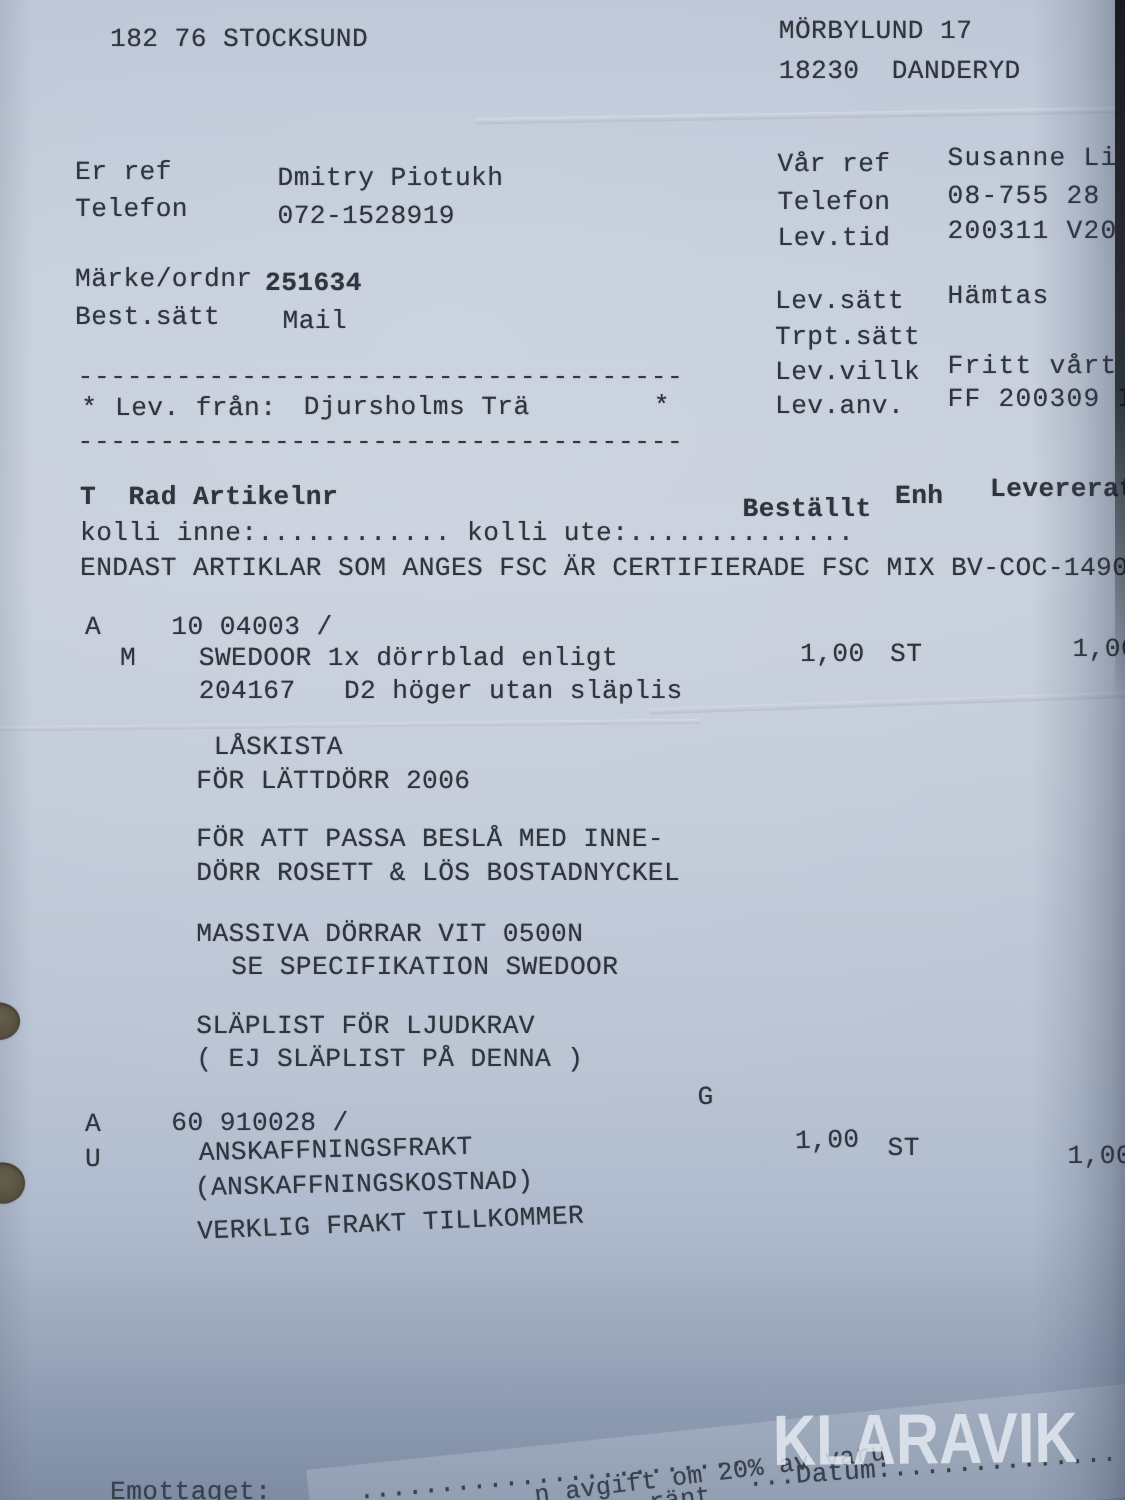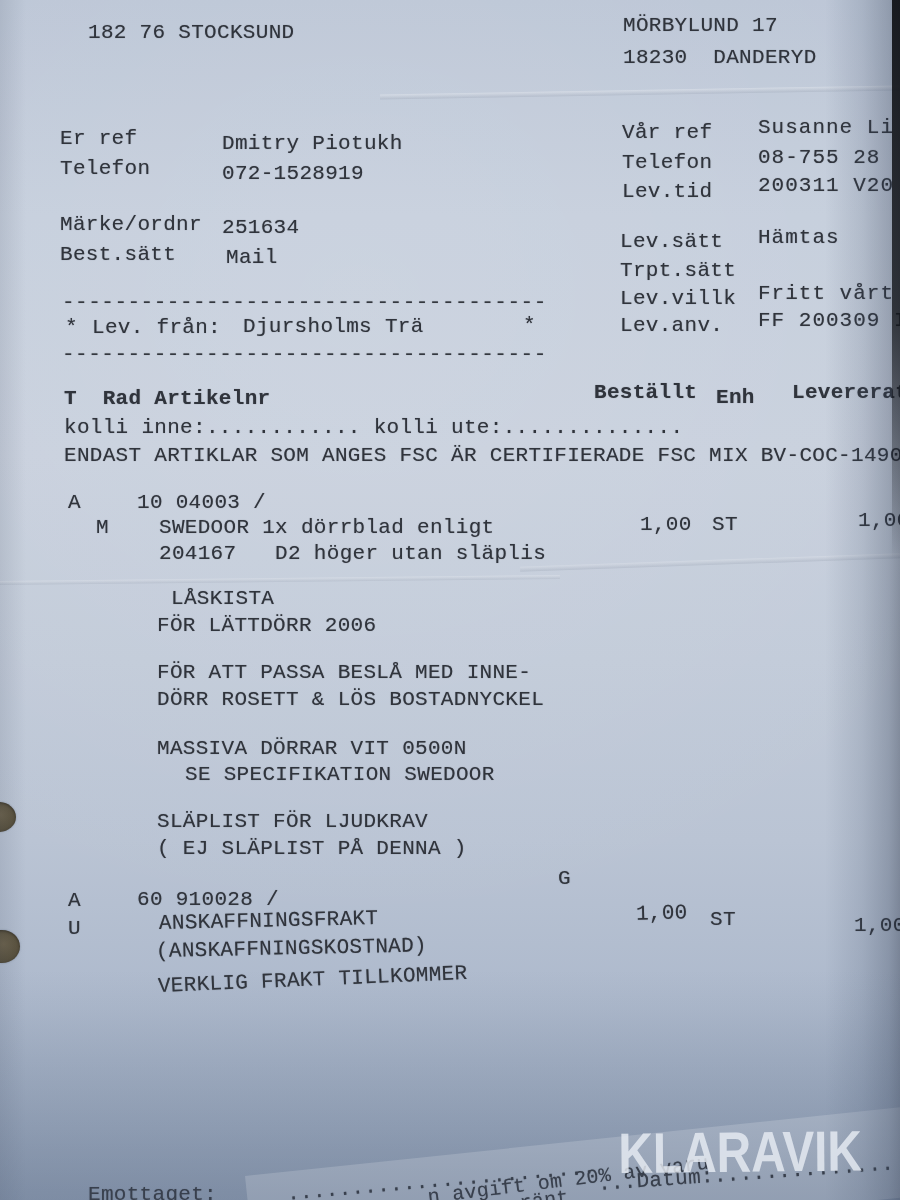--- a/index.html
+++ b/index.html
@@ -17,32 +17,32 @@
   .dash{letter-spacing:.5px;color:#34383f;}
 
   
   .p-sender{left:60px;top:22px;margin-left:28px;}
   .p-rec1{left:623px;top:15px;}  .p-rec2{left:623px;top:47px;}
   .p-erref-l{left:60px;top:128px;} .p-erref-v{left:222px;top:133px;}
   .p-telL-l{left:60px;top:158px;}  .p-telL-v{left:222px;top:163px;}
   .p-varref-l{left:622px;top:122px;} .p-varref-v{left:758px;top:117px;}
   .p-telR-l{left:622px;top:152px;}   .p-telR-v{left:758px;top:147px;}
   .p-levtid-l{left:622px;top:181px;} .p-levtid-v{left:758px;top:175px;}
-  .p-marke-l{left:60px;top:214px;}   .p-marke-v{left:222px;top:217px;}
+  .p-marke-l{left:60px;top:214px;}   .p-marke-v{left:212px;top:217px;font-weight:bold;}
   .p-best-l{left:60px;top:244px;}    .p-best-v{left:226px;top:247px;}
   .p-levsatt-l{left:620px;top:231px;} .p-levsatt-v{left:758px;top:227px;}
   .p-trpt-l{left:620px;top:260px;}
   .p-villk-l{left:620px;top:288px;}  .p-villk-v{left:758px;top:283px;}
   .p-levanv-l{left:620px;top:315px;} .p-levanv-v{left:758px;top:310px;}
   .p-dash1{left:62px;top:292px;}
   .p-star-l{left:65px;top:317px;} .p-levfran-l{left:92px;top:317px;}
   .p-levfran-v{left:243px;top:316px;} .p-star-r{left:523px;top:315px;}
   .p-dash2{left:62px;top:344px;}
   .p-hdr-left{left:64px;top:388px;}
-  .p-hdr-best{left:594px;top:382px;} .p-hdr-enh{left:716px;top:387px;text-align:center;} .p-hdr-lev{left:792px;top:382px;}
+  .p-hdr-best{left:594px;top:398px;} .p-hdr-enh{left:716px;top:387px;text-align:center;} .p-hdr-lev{left:792px;top:382px;}
   .p-kolli{left:64px;top:417px;}
   .p-fsc{left:64px;top:445px;}
   .p-r1-t{left:68px;top:492px;}  .p-r1-art{left:137px;top:492px;text-align:center;}
   .p-r1-f{left:96px;top:517px;}  .p-r1-d1{left:159px;top:517px;}
   .p-r1-qty{left:640px;top:514px;} .p-r1-enh{left:712px;top:514px;} .p-r1-del{left:858px;top:510px;}
   .p-r1-d2{left:159px;top:543px;}
   .p-n1{left:171px;top:588px;} .p-n2{left:157px;top:615px;}
   .p-n3{left:157px;top:662px;} .p-n4{left:157px;top:689px;}
   .p-n5{left:157px;top:738px;} .p-n6{left:157px;top:764px;margin-left:28px;}
   .p-n7{left:157px;top:811px;} .p-n8{left:157px;top:838px;}

